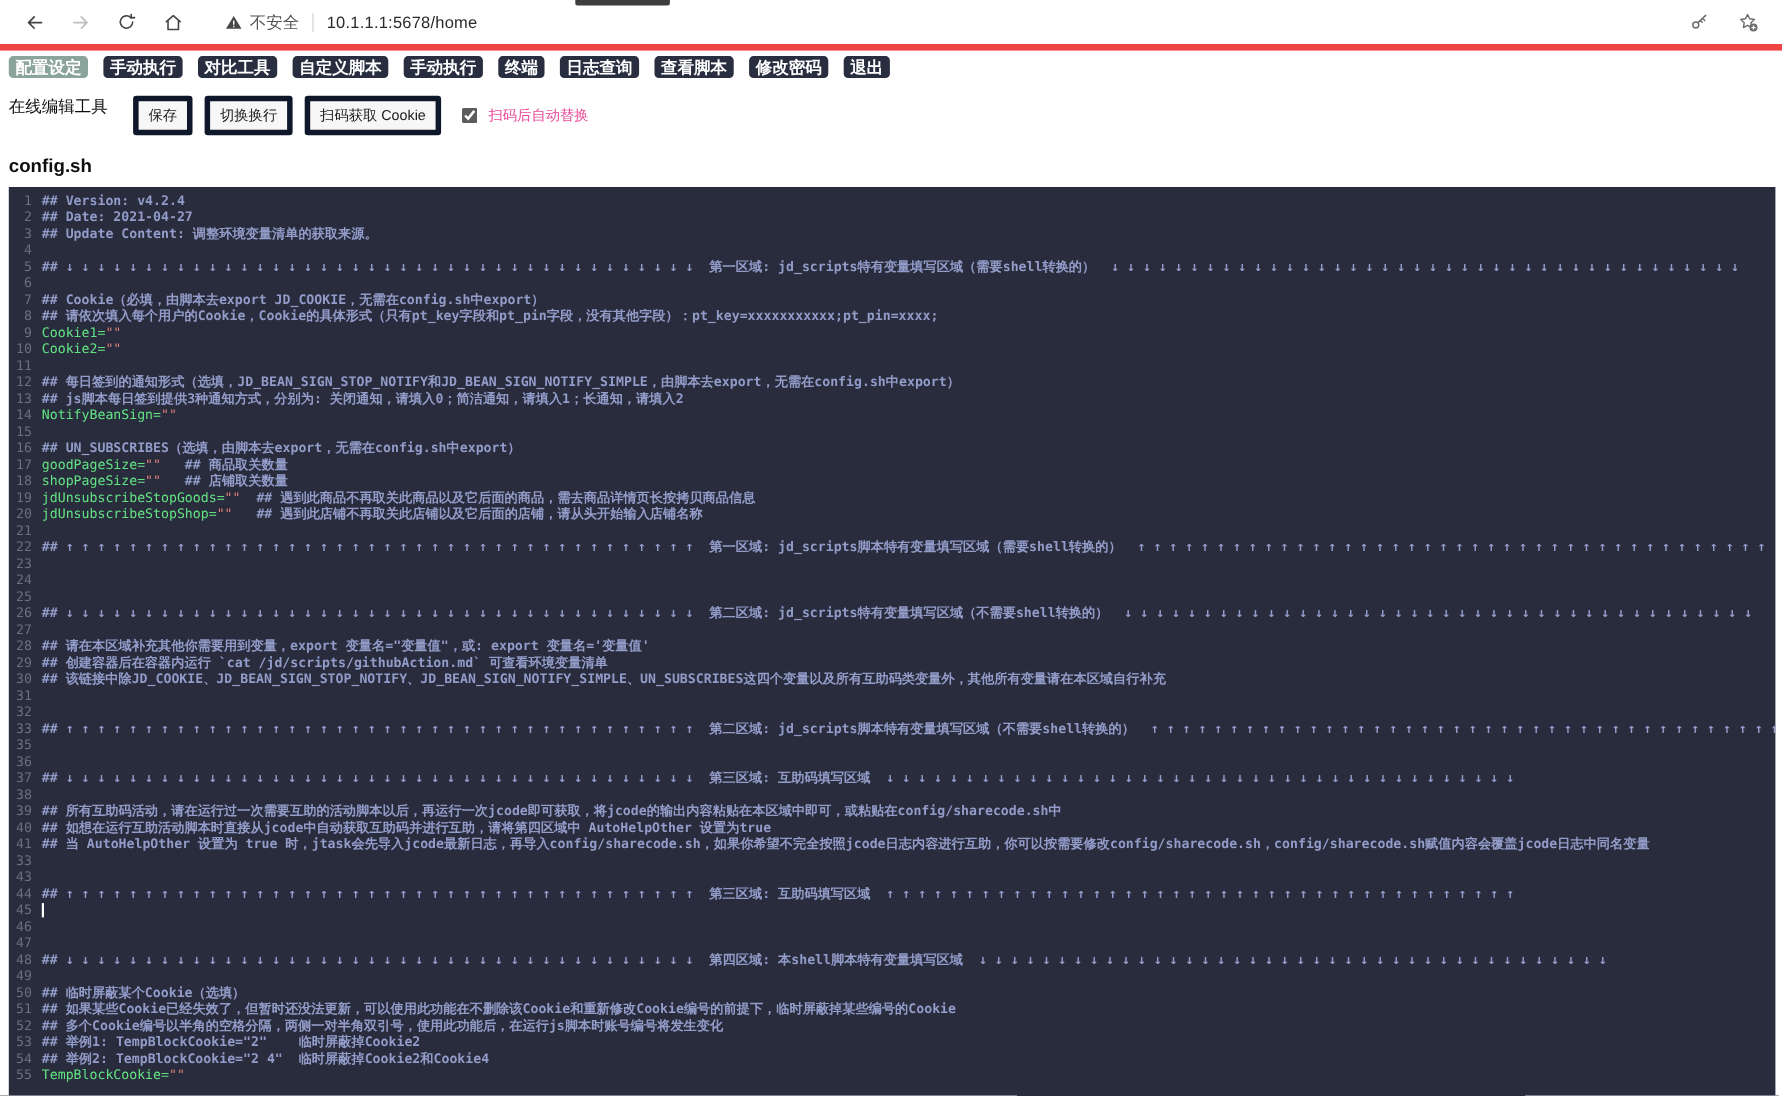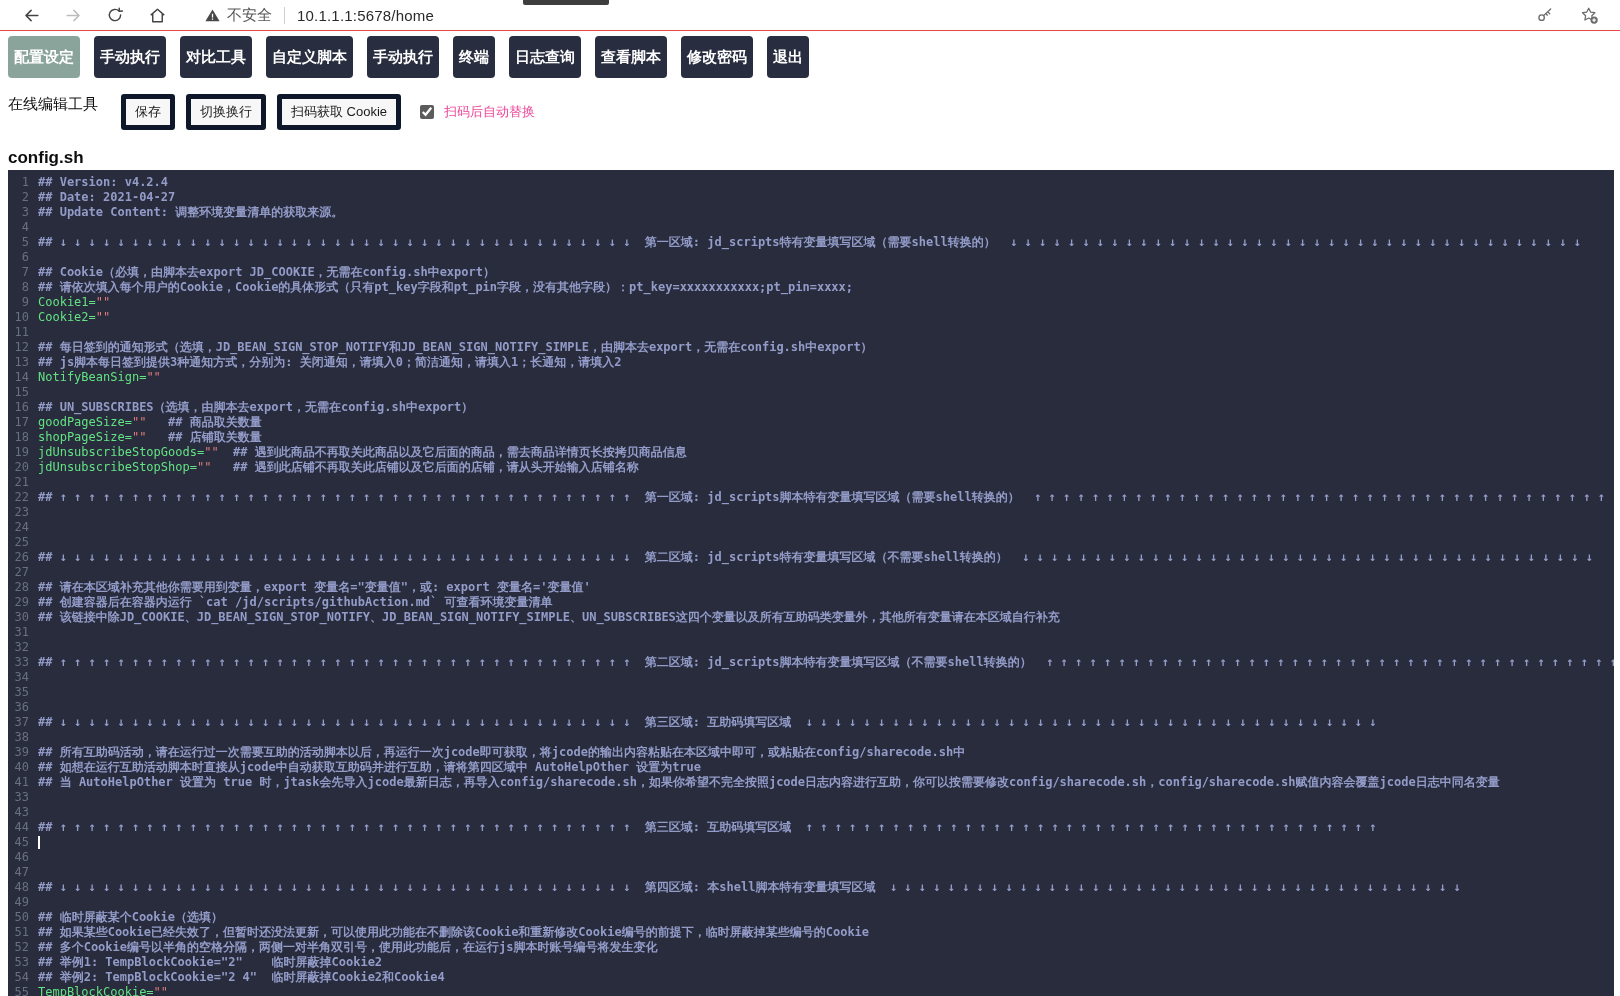--- a/index.html
+++ b/index.html
@@ -3,35 +3,35 @@
 <meta charset="utf-8">
 <style>
   * { box-sizing: border-box; }
   html,body { margin:0; padding:0; }
   body {
     width:1620px; height:996px; overflow:hidden; background:#fff;
     font-family:"Liberation Sans", sans-serif; position:relative;
   }
   
   .chrome {
-    height:31px; display:flex; align-items:center; padding-left:20px;
-    border-bottom:1px solid #ef4444; background:#fff; position:relative;
+    height:46px; display:flex; align-items:center; padding-left:20px;
+    border-bottom:6px solid #ef4444; background:#fff; position:relative;
   }
   .chrome .cicon { display:flex; align-items:center; justify-content:center; width:22px; height:22px; margin-right:20px; }
   .tab-remnant { position:absolute; left:523px; top:0; width:86px; height:5px; background:#3e3e3e; border-radius:0 0 2px 2px; }
   .sec { display:flex; align-items:center; margin-left:16px; color:#565656; font-size:15px; }
   .sec .warn { margin-right:6px; display:flex; }
   .addr-sep { width:1px; height:17px; background:#cfcfcf; margin:0 12px; }
   .url { font-size:15px; color:#2a2a2a; letter-spacing:.2px; }
   .chrome-right { margin-left:auto; display:flex; align-items:center; gap:22px; margin-right:20px; }
   
   .navbar { display:flex; gap:14px; padding:5px 8px 6px 8px; background:#fff; }
   .nav-btn {
     background:#282d3f; color:#fff; border:none; border-radius:4px;
-    height:42px; padding:0 6px; font-size:15px; font-weight:700;
+    height:20px; padding:0 6px; font-size:15px; font-weight:700;
     display:flex; align-items:center; cursor:pointer; font-family:inherit;
   }
   .nav-btn.active { background:#8ba49b; }
   
   .toolbar { display:flex; align-items:center; margin:10px 0 0 8px; gap:11px; }
   .page-title { font-size:15px; font-weight:400; color:#0d0d0d; margin:0 12px 16px 0; }
   .tb-btn {
     font-size:13px; color:#1a1a1a; background:#f7f7f7; border:5px solid #0f172a;
     border-radius:3px; padding:4px 9px; cursor:pointer; font-family:inherit;
   }
@@ -164,21 +164,20 @@
       <div class="cm-line"><span class="gutter">24</span><span class="code"></span></div>
       <div class="cm-line"><span class="gutter">25</span><span class="code"></span></div>
       <div class="cm-line"><span class="gutter">26</span><span class="code"><span class="cm">## ↓ ↓ ↓ ↓ ↓ ↓ ↓ ↓ ↓ ↓ ↓ ↓ ↓ ↓ ↓ ↓ ↓ ↓ ↓ ↓ ↓ ↓ ↓ ↓ ↓ ↓ ↓ ↓ ↓ ↓ ↓ ↓ ↓ ↓ ↓ ↓ ↓ ↓ ↓ ↓  第二区域: jd_scripts特有变量填写区域（不需要shell转换的）  ↓ ↓ ↓ ↓ ↓ ↓ ↓ ↓ ↓ ↓ ↓ ↓ ↓ ↓ ↓ ↓ ↓ ↓ ↓ ↓ ↓ ↓ ↓ ↓ ↓ ↓ ↓ ↓ ↓ ↓ ↓ ↓ ↓ ↓ ↓ ↓ ↓ ↓ ↓ ↓</span></span></div>
       <div class="cm-line"><span class="gutter">27</span><span class="code"></span></div>
       <div class="cm-line"><span class="gutter">28</span><span class="code"><span class="cm">## 请在本区域补充其他你需要用到变量，export 变量名="变量值"，或: export 变量名='变量值'</span></span></div>
       <div class="cm-line"><span class="gutter">29</span><span class="code"><span class="cm">## 创建容器后在容器内运行 `cat /jd/scripts/githubAction.md` 可查看环境变量清单</span></span></div>
       <div class="cm-line"><span class="gutter">30</span><span class="code"><span class="cm">## 该链接中除JD_COOKIE、JD_BEAN_SIGN_STOP_NOTIFY、JD_BEAN_SIGN_NOTIFY_SIMPLE、UN_SUBSCRIBES这四个变量以及所有互助码类变量外，其他所有变量请在本区域自行补充</span></span></div>
       <div class="cm-line"><span class="gutter">31</span><span class="code"></span></div>
       <div class="cm-line"><span class="gutter">32</span><span class="code"></span></div>
       <div class="cm-line"><span class="gutter">33</span><span class="code"><span class="cm">## ↑ ↑ ↑ ↑ ↑ ↑ ↑ ↑ ↑ ↑ ↑ ↑ ↑ ↑ ↑ ↑ ↑ ↑ ↑ ↑ ↑ ↑ ↑ ↑ ↑ ↑ ↑ ↑ ↑ ↑ ↑ ↑ ↑ ↑ ↑ ↑ ↑ ↑ ↑ ↑  第二区域: jd_scripts脚本特有变量填写区域（不需要shell转换的）  ↑ ↑ ↑ ↑ ↑ ↑ ↑ ↑ ↑ ↑ ↑ ↑ ↑ ↑ ↑ ↑ ↑ ↑ ↑ ↑ ↑ ↑ ↑ ↑ ↑ ↑ ↑ ↑ ↑ ↑ ↑ ↑ ↑ ↑ ↑ ↑ ↑ ↑ ↑ ↑</span></span></div>
-      <div class="cm-line"><span class="gutter">34</span><span class="code"></span></div>
       <div class="cm-line"><span class="gutter">35</span><span class="code"></span></div>
       <div class="cm-line"><span class="gutter">36</span><span class="code"></span></div>
       <div class="cm-line"><span class="gutter">37</span><span class="code"><span class="cm">## ↓ ↓ ↓ ↓ ↓ ↓ ↓ ↓ ↓ ↓ ↓ ↓ ↓ ↓ ↓ ↓ ↓ ↓ ↓ ↓ ↓ ↓ ↓ ↓ ↓ ↓ ↓ ↓ ↓ ↓ ↓ ↓ ↓ ↓ ↓ ↓ ↓ ↓ ↓ ↓  第三区域: 互助码填写区域  ↓ ↓ ↓ ↓ ↓ ↓ ↓ ↓ ↓ ↓ ↓ ↓ ↓ ↓ ↓ ↓ ↓ ↓ ↓ ↓ ↓ ↓ ↓ ↓ ↓ ↓ ↓ ↓ ↓ ↓ ↓ ↓ ↓ ↓ ↓ ↓ ↓ ↓ ↓ ↓</span></span></div>
       <div class="cm-line"><span class="gutter">38</span><span class="code"></span></div>
       <div class="cm-line"><span class="gutter">39</span><span class="code"><span class="cm">## 所有互助码活动，请在运行过一次需要互助的活动脚本以后，再运行一次jcode即可获取，将jcode的输出内容粘贴在本区域中即可，或粘贴在config/sharecode.sh中</span></span></div>
       <div class="cm-line"><span class="gutter">40</span><span class="code"><span class="cm">## 如想在运行互助活动脚本时直接从jcode中自动获取互助码并进行互助，请将第四区域中 AutoHelpOther 设置为true</span></span></div>
       <div class="cm-line"><span class="gutter">41</span><span class="code"><span class="cm">## 当 AutoHelpOther 设置为 true 时，jtask会先导入jcode最新日志，再导入config/sharecode.sh，如果你希望不完全按照jcode日志内容进行互助，你可以按需要修改config/sharecode.sh，config/sharecode.sh赋值内容会覆盖jcode日志中同名变量</span></span></div>
       <div class="cm-line"><span class="gutter">33</span><span class="code"></span></div>
       <div class="cm-line"><span class="gutter">43</span><span class="code"></span></div>
       <div class="cm-line"><span class="gutter">44</span><span class="code"><span class="cm">## ↑ ↑ ↑ ↑ ↑ ↑ ↑ ↑ ↑ ↑ ↑ ↑ ↑ ↑ ↑ ↑ ↑ ↑ ↑ ↑ ↑ ↑ ↑ ↑ ↑ ↑ ↑ ↑ ↑ ↑ ↑ ↑ ↑ ↑ ↑ ↑ ↑ ↑ ↑ ↑  第三区域: 互助码填写区域  ↑ ↑ ↑ ↑ ↑ ↑ ↑ ↑ ↑ ↑ ↑ ↑ ↑ ↑ ↑ ↑ ↑ ↑ ↑ ↑ ↑ ↑ ↑ ↑ ↑ ↑ ↑ ↑ ↑ ↑ ↑ ↑ ↑ ↑ ↑ ↑ ↑ ↑ ↑ ↑</span></span></div>

